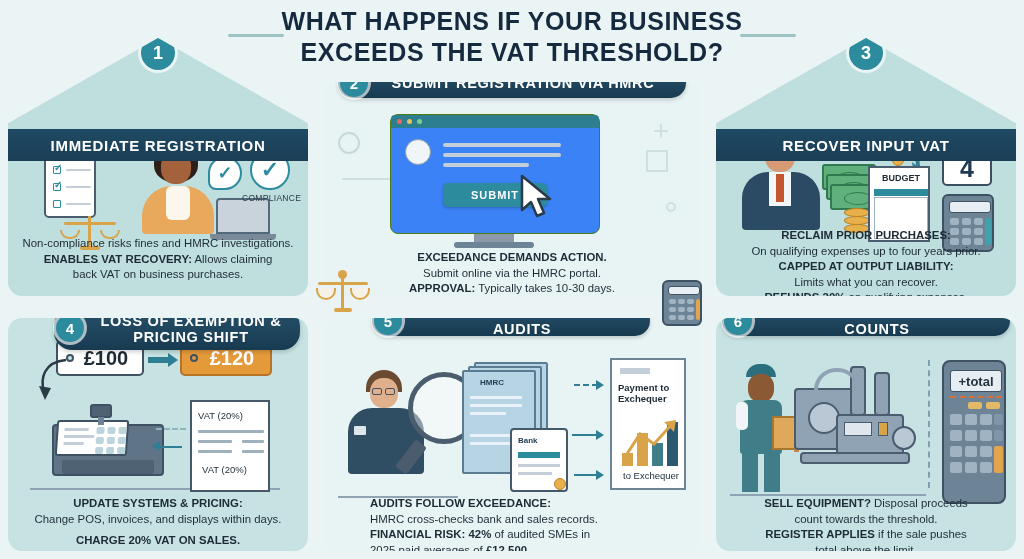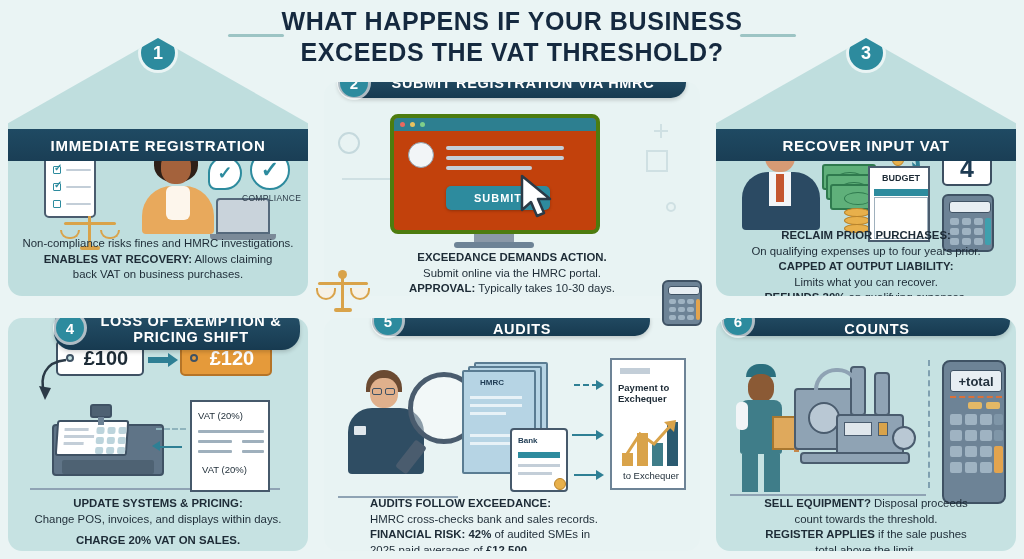--- a/index.html
+++ b/index.html
@@ -119,21 +119,21 @@
   .woman-hair { position:absolute; width:44px; height:40px; background:#2e2018; border-radius:50% 50% 42% 42%; }
   .woman-face { position:absolute; width:30px; height:33px; background:#a4623c; border-radius:45%; }
   .woman-body { position:absolute; width:72px; height:48px; background:#e8a95c; border-radius:30px 30px 4px 4px; }
   .woman-shirt { position:absolute; width:24px; height:34px; background:#fdf6ec; border-radius:6px; }
 
   
   .laptop-screen { position:absolute; width:54px; height:36px; background:#c9d3db; border:2px solid #55697c; border-radius:4px 4px 0 0; }
   .laptop-base  { position:absolute; width:66px; height:6px; background:#7b8a98; border-radius:0 0 4px 4px; }
 
   
-  .monitor { position:absolute; background:#c2410c; border:4px solid #4d7c0f; border-radius:8px; }
+  .monitor { position:absolute; background:#3b82f6; border:1px solid #4d7c0f; border-radius:8px; }
   .monitor-bar { position:absolute; left:0; top:0; width:100%; height:13px; background:#2d7f90; border-radius:4px 4px 0 0; }
   .dot { position:absolute; top:4px; width:5px; height:5px; border-radius:50%; }
   .crest { position:absolute; width:26px; height:26px; border-radius:50%; background:#f2f5f7; border:1.5px solid #8fa0ae; }
   .sline { position:absolute; height:4px; background:#c3ced8; border-radius:2px; }
   .submit-btn {
     position:absolute; background:#2d8b9e; color:#fff; border-radius:5px;
     display:flex; align-items:center; justify-content:center;
     font-size:11px; font-weight:700; letter-spacing:1px;
     box-shadow:0 1px 3px rgba(0,0,0,.25);
   }

